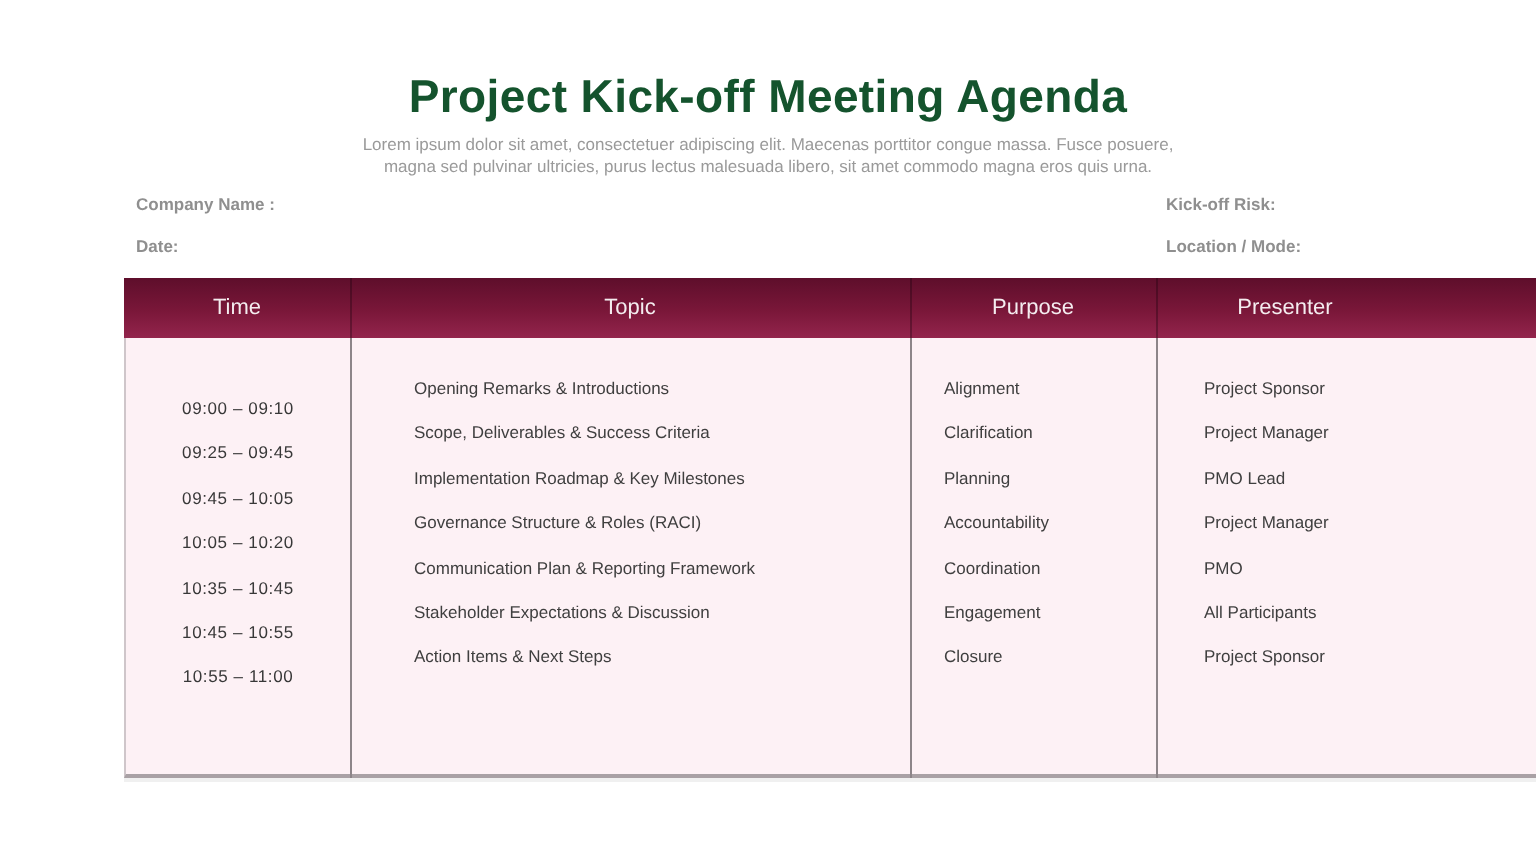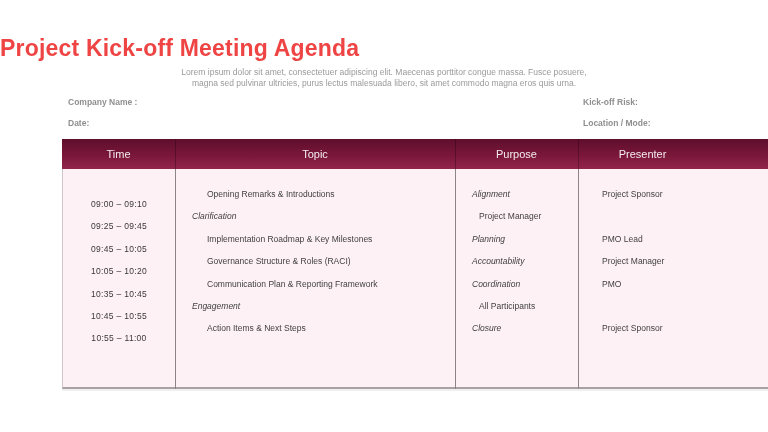--- a/index.html
+++ b/index.html
@@ -9,23 +9,24 @@
     height: 432px;
     background: #ffffff;
     font-family: "Liberation Sans", sans-serif;
     overflow: hidden;
   }
   .title {
     position: absolute;
     top: 35px;
     left: 0;
     width: 100%;
+    text-align: center;
     font-size: 23px;
     font-weight: 700;
-    color: #ef4444;
+    color: #14532d;
     letter-spacing: 0.2px;
   }
   .subtitle {
     position: absolute;
     top: 67px;
     left: 0;
     width: 100%;
     text-align: center;
     font-size: 8.5px;
     line-height: 11px;
@@ -74,21 +75,21 @@
   .trow {
     display: grid;
     grid-template-columns: 112px 280px 123px 128px;
     height: 22.4px;
     align-items: center;
     font-size: 8.5px;
     color: #3f3f3f;
   }
   .cell-time      { text-align: center; letter-spacing: 0.3px; color: #383838; margin-top: 20px; }
   .cell-topic     { padding-left: 32px; }
-  .cell-purpose   { padding-left: 17px; font-style: italic; }
+  .cell-purpose   { padding-left: 17px; }
   .cell-presenter { padding-left: 24px; }
 
   .vline {
     position: absolute;
     top: 30px; bottom: 0;
     width: 1px;
     background: #8d8589;
   }
   .v1 { left: 113px; } .v2 { left: 393px; } .v3 { left: 516px; }
   .hline {
@@ -126,20 +127,21 @@
 
     <div class="tbody">
       <div class="trow">
         <div class="cell-time">09:00 – 09:10</div>
         <div class="cell-topic">Opening Remarks &amp; Introductions</div>
         <div class="cell-purpose">Alignment</div>
         <div class="cell-presenter">Project Sponsor</div>
       </div>
       <div class="trow">
         <div class="cell-time">09:25 – 09:45</div>
+        <div class="cell-topic">Scope, Deliverables &amp; Success Criteria</div>
         <div class="cell-purpose">Clarification</div>
         <div class="cell-presenter">Project Manager</div>
       </div>
       <div class="trow">
         <div class="cell-time">09:45 – 10:05</div>
         <div class="cell-topic">Implementation Roadmap &amp; Key Milestones</div>
         <div class="cell-purpose">Planning</div>
         <div class="cell-presenter">PMO Lead</div>
       </div>
       <div class="trow">
@@ -149,20 +151,21 @@
         <div class="cell-presenter">Project Manager</div>
       </div>
       <div class="trow">
         <div class="cell-time">10:35 – 10:45</div>
         <div class="cell-topic">Communication Plan &amp; Reporting Framework</div>
         <div class="cell-purpose">Coordination</div>
         <div class="cell-presenter">PMO</div>
       </div>
       <div class="trow">
         <div class="cell-time">10:45 – 10:55</div>
+        <div class="cell-topic">Stakeholder Expectations &amp; Discussion</div>
         <div class="cell-purpose">Engagement</div>
         <div class="cell-presenter">All Participants</div>
       </div>
       <div class="trow">
         <div class="cell-time">10:55 – 11:00</div>
         <div class="cell-topic">Action Items &amp; Next Steps</div>
         <div class="cell-purpose">Closure</div>
         <div class="cell-presenter">Project Sponsor</div>
       </div>
     </div>

